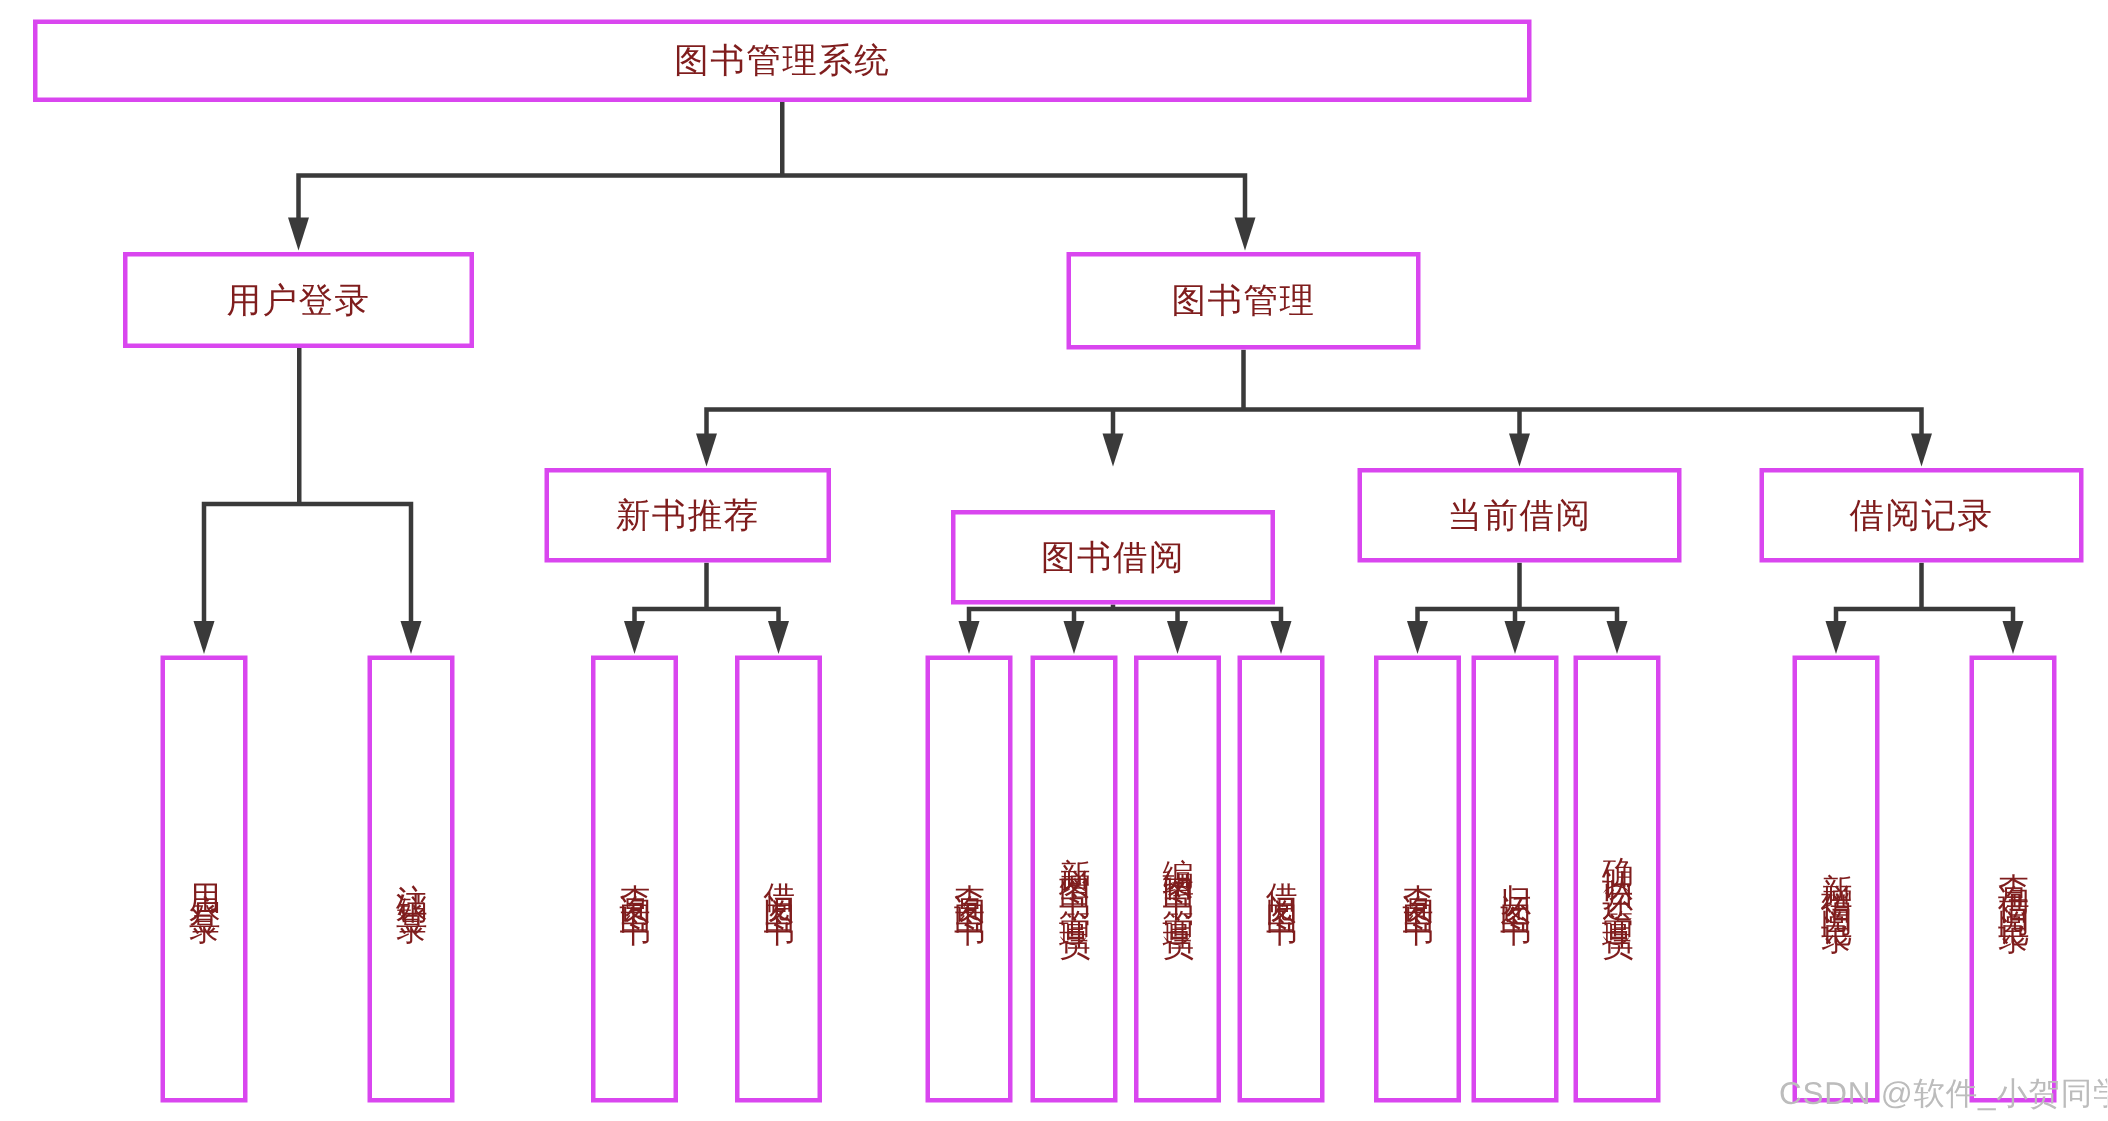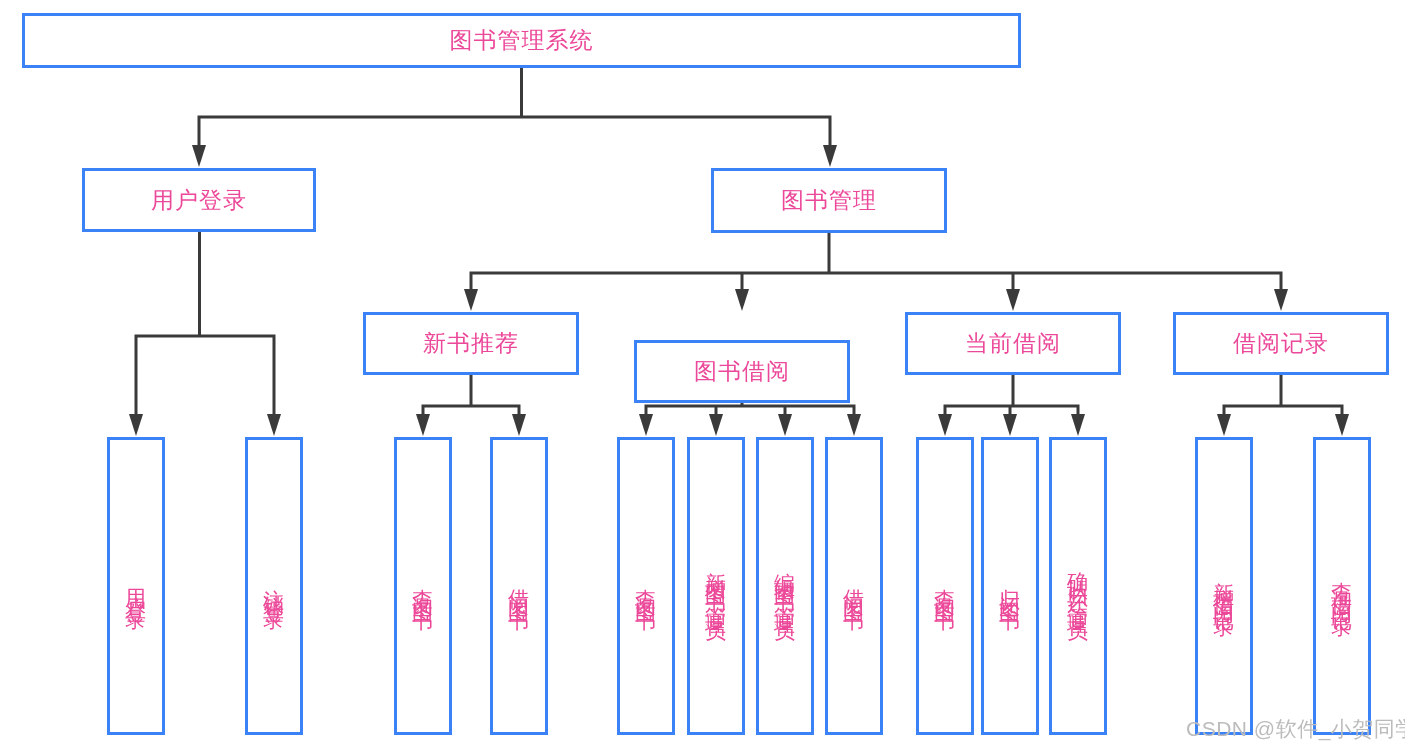--- a/index.html
+++ b/index.html
@@ -8,39 +8,39 @@
     position:relative;
     width:1405px;height:747px;
     background:#ffffff;
     overflow:hidden;
   }
   #connectors{position:absolute;left:0;top:0;z-index:1;}
   .node{
     position:absolute;
     box-sizing:border-box;
     background:#ffffff;
-    border:3px solid #3b82f6;
+    border:3px solid #d946ef;
     display:flex;align-items:center;justify-content:center;
-    color:#ec4899;
+    color:#7f1d1d;
     z-index:2;
   }
   .h-node{font-size:23px;letter-spacing:1px;}
   .leaf{
     writing-mode:vertical-rl;
     text-orientation:mixed;
     font-size:21px;
     letter-spacing:7px;
     line-height:1;
     top:437px;height:298px;width:58px;
   }
   
   #box-root{left:22px;top:13px;width:999px;height:55px;}
   #box-l2-0{left:82px;top:168px;width:234px;height:64px;}
   #box-l2-1{left:711px;top:168px;width:236px;height:65px;}
-  #box-l3-0{left:363px;top:312px;width:216px;height:63px;}
+  #box-l3-0{left:363px;top:312px;width:191px;height:63px;}
   #box-l3-1{left:634px;top:312px;width:216px;height:63px;margin-top:28px;}
   #box-l3-2{left:905px;top:312px;width:216px;height:63px;}
   #box-l3-3{left:1173px;top:312px;width:216px;height:63px;}
   
   #leaf-0{left:107px;}
   #leaf-1{left:245px;}
   #leaf-2{left:394px;}
   #leaf-3{left:490px;}
   #leaf-4{left:617px;}
   #leaf-5{left:687px;}

